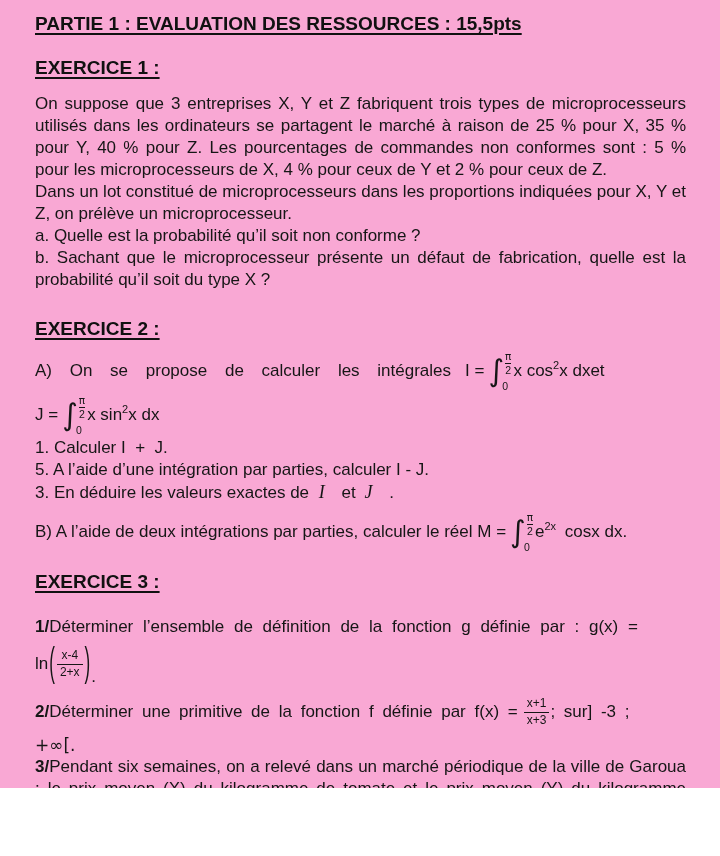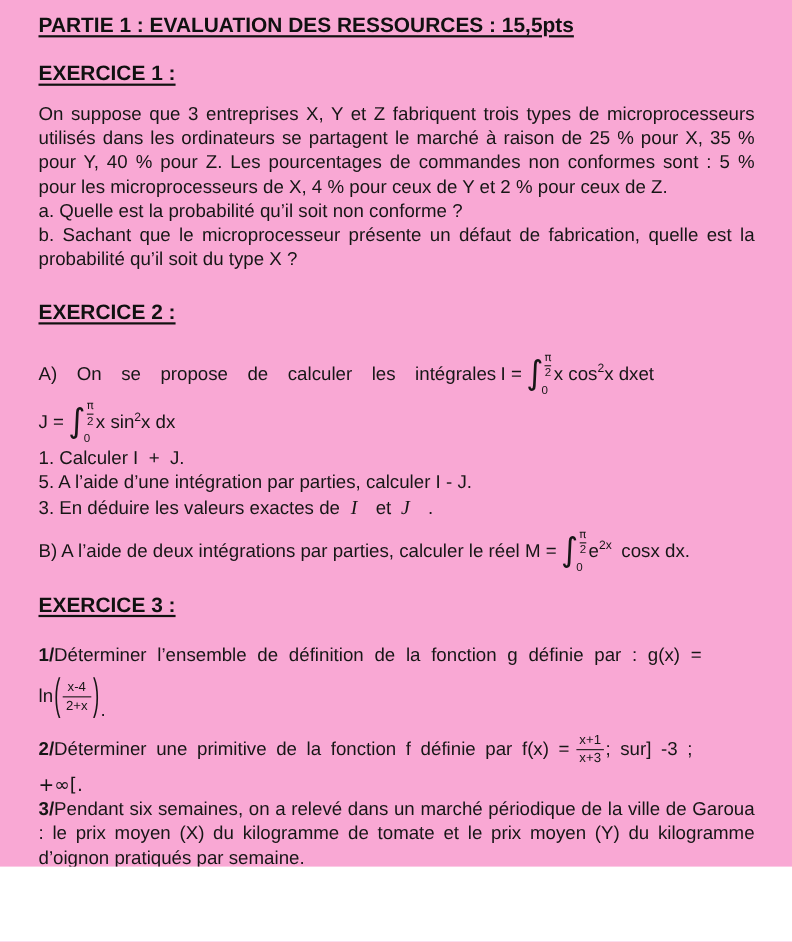--- a/index.html
+++ b/index.html
@@ -13,21 +13,21 @@
     color:#161616;
     font-family:"Liberation Sans","DejaVu Sans",sans-serif;
     font-size:17px;
     line-height:22px;
   }
   h1,h2 { font-size:19px; line-height:24px; font-weight:700; color:#111;
           text-decoration:underline; text-underline-offset:3px; text-decoration-thickness:1.5px; }
   h1 { margin:0 0 20px 0; }
   h2 { margin:0; }
   #ex1-title { margin-bottom:13px; }
-  #ex2-title { margin-top:26px; margin-bottom:21px; }
+  #ex2-title { margin-top:26px; margin-bottom:8px; }
   #ex3-title { margin-top:16px; margin-bottom:22px; }
   .para { margin:0; text-align:justify; }
   .noj { text-align:left; }
   .prewrap { white-space:pre-wrap; }
   .bnum { font-weight:700; }
   .mathline { margin:0; text-align:left; }
   .spread { word-spacing:13px; }
   .ws4 { word-spacing:4px; }
   .ws6 { word-spacing:5px; }
   sup.s { font-size:11px; line-height:0; vertical-align:super; }
@@ -54,27 +54,28 @@
 </style>
 </head>
 <body>
 
 <div class="page">
 
   <h1>PARTIE 1 : EVALUATION DES RESSOURCES : 15,5pts</h1>
 
   <h2 id="ex1-title">EXERCICE 1 :</h2>
   <p class="para">On suppose que 3 entreprises X, Y et Z fabriquent trois types de microprocesseurs utilisés dans les ordinateurs se partagent le marché à raison de 25 % pour X, 35 % pour Y, 40 % pour Z. Les pourcentages de commandes non conformes sont : 5 % pour les microprocesseurs de X, 4 % pour ceux de Y et 2 % pour ceux de Z.</p>
+  <p class="para">Dans un lot constitué de microprocesseurs dans les proportions indiquées pour X, Y et Z, on prélève un microprocesseur.</p>
   <p class="para">a. Quelle est la probabilité qu’il soit non conforme ?</p>
   <p class="para">b. Sachant que le microprocesseur présente un défaut de fabrication, quelle est la probabilité qu’il soit du type X ?</p>
 
   <h2 id="ex2-title">EXERCICE 2 :</h2>
 
   <div class="mathline tall">
-    <span class="spread" style="margin-right:4px;">A) On se propose de calculer les intégrales</span>
+    <span class="spread" style="margin-right:14px;">A) On se propose de calculer les intégrales</span>
     <span>I =</span>
     <span class="integral">
       <span class="int-sign">∫</span>
       <span class="int-lims">
         <span class="minifrac">
           <span class="mf-num sym">π</span>
           <span class="mf-den">2</span>
         </span>
         <span class="lim-zero">0</span>
       </span>

